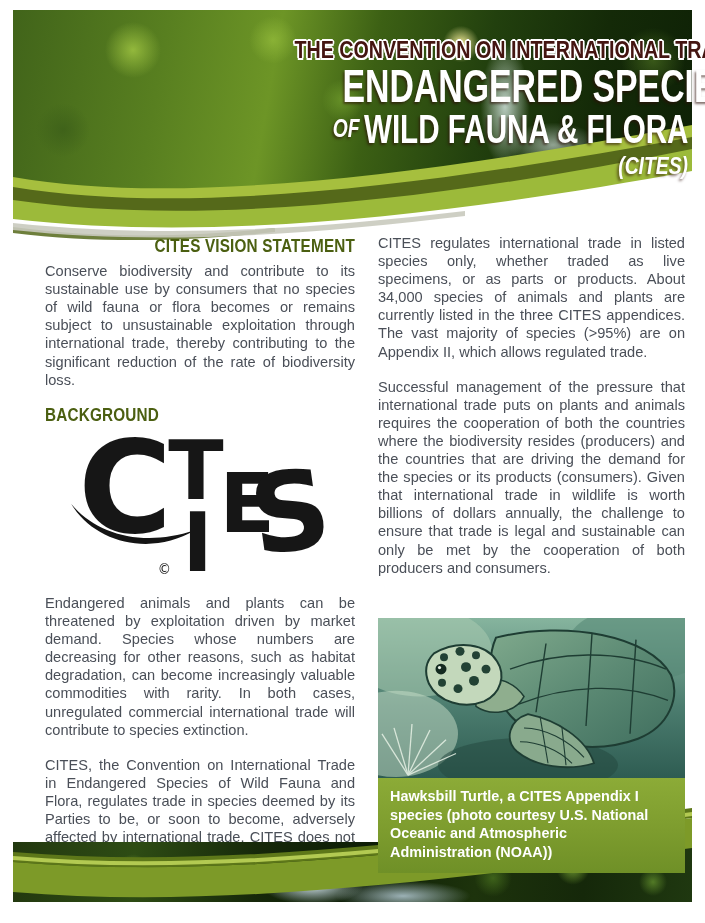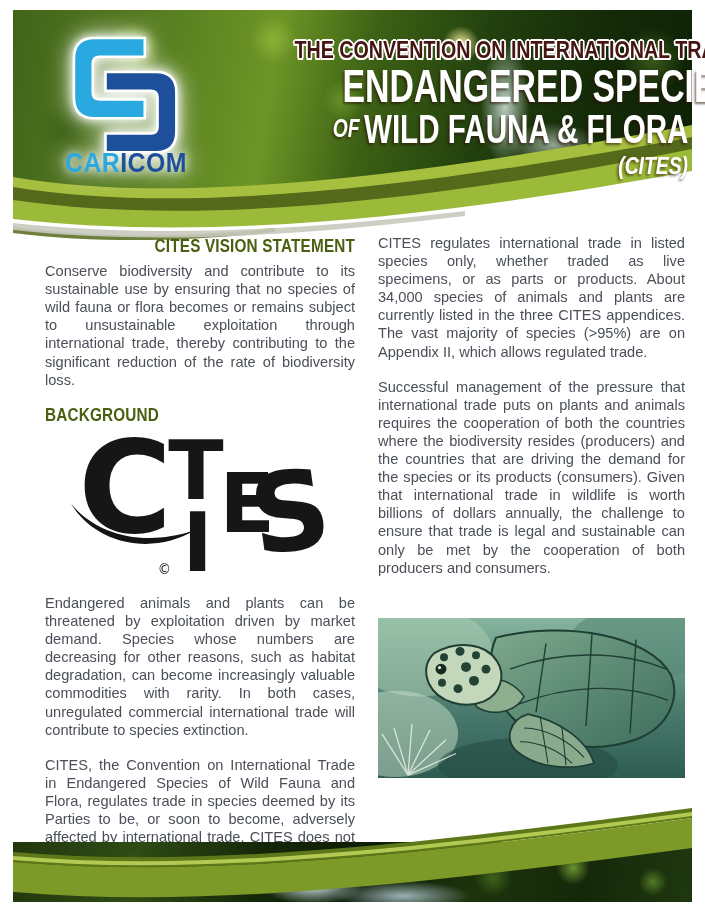--- a/index.html
+++ b/index.html
@@ -85,41 +85,32 @@
 
     <svg class="header-waves" viewBox="0 0 679 135" preserveAspectRatio="none">
       <path d="M0,70 C170,100 420,66 679,18 L679,135 L0,135 Z" fill="#a6bf3e"></path>
       <path d="M0,80 C180,110 430,76 679,30 L679,135 L0,135 Z" fill="#55691a"></path>
       <path d="M0,93 C200,122 450,88 679,42 L679,135 L0,135 Z" fill="#9cba3a"></path>
       <path d="M0,112 C220,137 470,102 679,64 L679,135 L0,135 Z" fill="#ffffff"></path>
       <path d="M0,120 C90,132 180,130 262,121 L262,125 C180,134 90,137 0,126 Z" fill="#55691a" opacity="0.85"></path>
       <path d="M0,116 C150,132 300,122 452,104 L452,109 C300,127 150,139 0,123 Z" fill="#c9cabe" opacity="0.9"></path>
     </svg>
 
-    <div class="caricom">
-      <svg width="138" height="128" viewBox="0 0 150 150">
-        <path d="M97,14 H38 Q14,14 14,38 V84 Q14,108 38,108 H97 V86 H44 Q36,86 36,78 V44 Q36,36 44,36 H97 Z" fill="#2aa9e1" stroke="#ffffff" stroke-width="3"></path>
-        <path transform="translate(38,40) rotate(180 55 61)" d="M97,14 H38 Q14,14 14,38 V84 Q14,108 38,108 H97 V86 H44 Q36,86 36,78 V44 Q36,36 44,36 H97 Z" fill="#1d4f9b" stroke="#ffffff" stroke-width="3"></path>
-      </svg>
-      <div class="caricom-word">
-        <span class="car">CAR</span><span class="icom">ICOM</span>
-      </div>
-    </div>
 
     <div class="titles">
       <div class="tline t1">THE CONVENTION ON INTERNATIONAL TRADE IN</div>
       <div class="tline t2">ENDANGERED SPECIES</div>
       <div class="tline t3"><span class="of">OF</span><span>WILD FAUNA &amp; FLORA</span></div>
       <div class="tline t4">(CITES)</div>
     </div>
   </div>
 
   <div class="col col-left">
     <div class="sec-heading vision">CITES VISION STATEMENT</div>
-    <p>Conserve biodiversity and contribute to its sustainable use by ensuring that no species of wild fauna or flora becomes or remains subject to unsustainable exploitation through international trade, thereby contributing to the significant reduction of the rate of biodiversity loss.</p>
+    <p>Conserve biodiversity and contribute to its sustainable use by consumers that no species of wild fauna or flora becomes or remains subject to unsustainable exploitation through international trade, thereby contributing to the significant reduction of the rate of biodiversity loss.</p>
 
     <div class="sec-heading background-h">BACKGROUND</div>
 
     <svg class="cites-logo" viewBox="0 0 280 170">
       <path d="M2,86 C30,120 82,136 142,116 C92,146 28,130 2,86 Z" fill="#141414"></path>
       <text x="10" y="118" font-family="DejaVu Sans, sans-serif" font-weight="bold" font-size="145" fill="#161616">C</text>
       <text x="112" y="80" font-family="DejaVu Sans, sans-serif" font-weight="bold" font-size="92" fill="#161616">T</text>
       <text x="128" y="162" font-family="DejaVu Sans, sans-serif" font-weight="bold" font-size="92" fill="#161616">I</text>
       <text x="170" y="118" font-family="DejaVu Sans, sans-serif" font-weight="bold" font-size="92" fill="#161616">E</text>
       <text x="206" y="140" font-family="DejaVu Sans, sans-serif" font-weight="bold" font-size="124" fill="#161616" transform="rotate(-8 240 100)">S</text>
@@ -185,20 +176,21 @@
       <circle cx="63" cy="52" r="5.5" fill="#142a20"></circle>
       <circle cx="61.5" cy="50.5" r="1.6" fill="#e8f2e6"></circle>
       <path d="M150,98 C178,104 208,122 216,148 C190,156 158,152 139,136 C126,124 131,104 150,98 Z" fill="#89aa8d" stroke="#1e3d33" stroke-width="1.8"></path>
       <g stroke="#1e3d33" stroke-width="1.1" fill="none">
         <path d="M146,112 C166,112 190,124 206,142"></path>
         <path d="M142,126 C160,126 180,134 194,148"></path>
         <path d="M162,100 L170,148"></path>
           <path d="M184,112 L188,150"></path>
       </g>
     </svg>
+    <div class="caption">Hawksbill Turtle, a CITES Appendix I species (photo courtesy U.S. National Oceanic and Atmospheric Administration (NOAA))</div>
   </div>
 
   <div class="footer-photo"></div>
   <svg class="footer-wave" viewBox="0 0 679 96" preserveAspectRatio="none">
     <path d="M0,62 C150,74 310,66 470,46 L470,52 C310,72 150,80 0,68 Z" fill="#d4d6cc"></path>
     <path d="M0,46 C210,64 450,32 679,2 L679,12 C450,42 210,74 0,56 Z" fill="#5d7719"></path>
     <path d="M0,56 C210,74 450,42 679,12 L679,42 C450,72 210,104 0,86 Z" fill="#7d9a28"></path>
     <path d="M0,50 C210,68 450,36 679,6 L679,10 C450,40 210,72 0,54 Z" fill="#b3ca52"></path>
   </svg>
 

